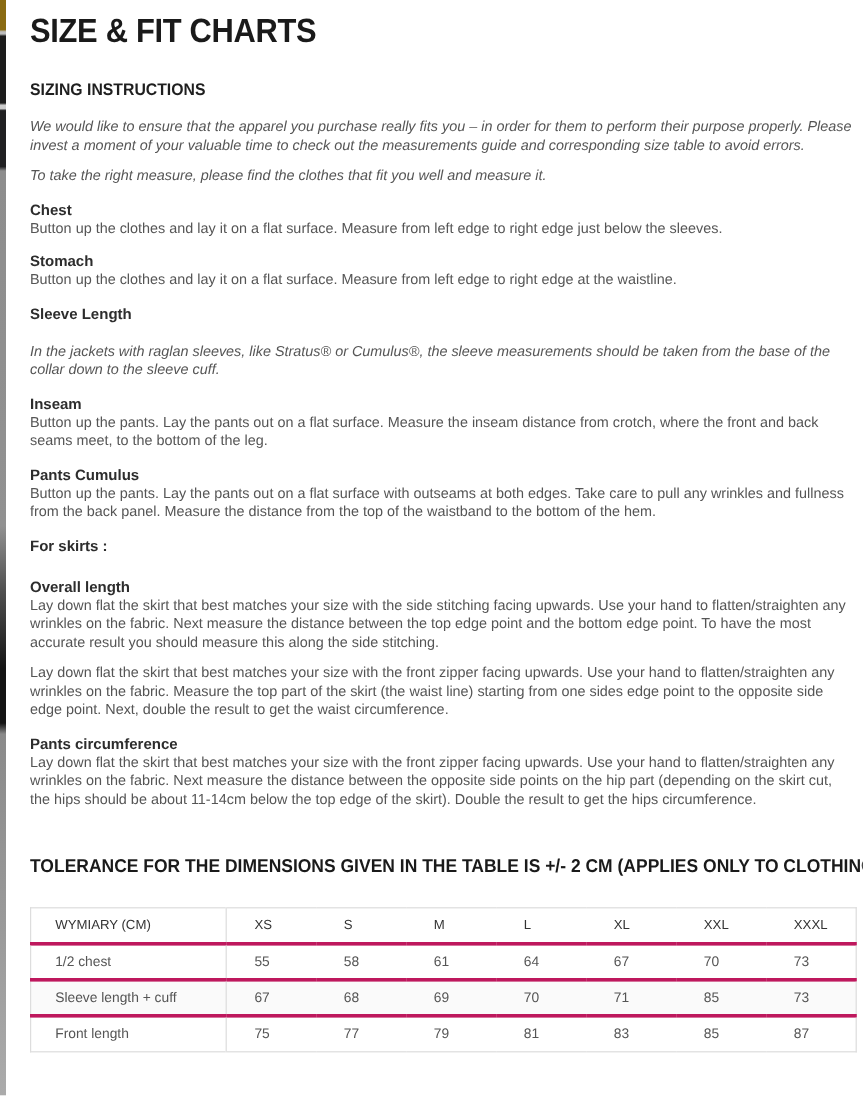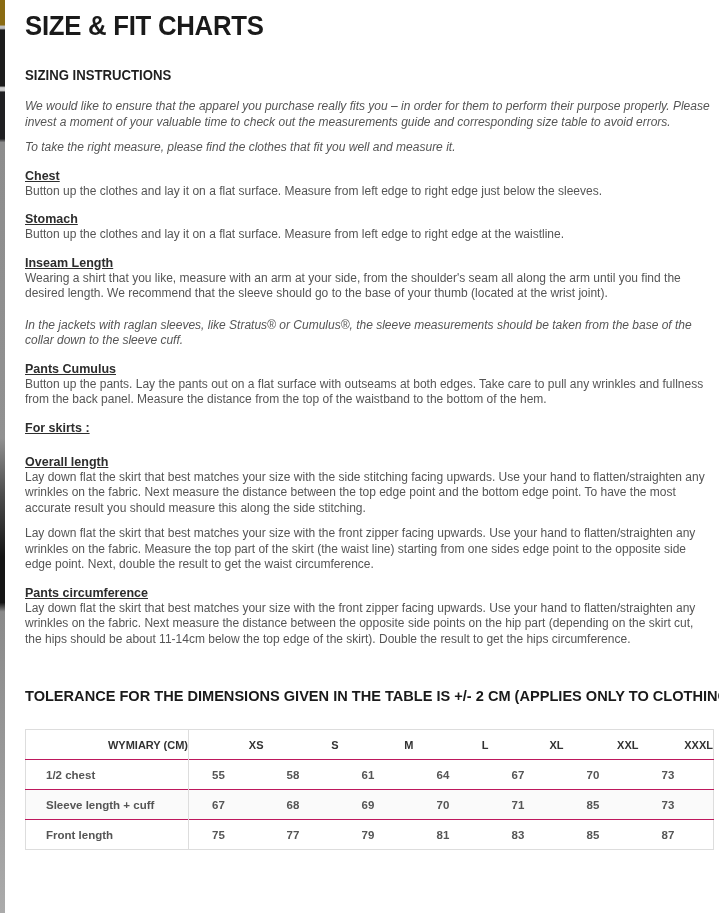--- a/index.html
+++ b/index.html
@@ -56,21 +56,20 @@
   }
   .body-text { font-size: 12px; line-height: 15.5px; color: #555555; }
   p.para { margin-bottom: 10px; font-style: italic; }
   .section { margin-bottom: 10px; }
   .section-heading {
     font-size: 12.5px;
     font-weight: 700;
     color: #2d2d2d;
     line-height: 16px;
     margin-top: 12px;
-    text-decoration: underline;
   }
   .spacer-lg { height: 6px; }
   .tolerance-heading {
     display: inline-block;
     font-size: 15.5px;
     font-weight: 700;
     color: #1a1a1a;
     transform: scaleX(0.94);
     transform-origin: left center;
     margin-top: 30px;
@@ -80,37 +79,36 @@
   table.size-table {
     width: 689px;
     border-collapse: collapse;
     border: 1px solid #dddddd;
     table-layout: fixed;
   }
   table.size-table th, table.size-table td {
     height: 30px;
     text-align: left;
     vertical-align: middle;
-    border-top: 1px solid #be185d;
-    font-weight: 700;
+    border-top: 3px solid #be185d;
+    font-weight: 400;
   }
   table.size-table tr > *:first-child {
     width: 163px;
     padding-left: 20px;
     border-right: 1px solid #dddddd;
   }
   table.size-table tr > *:not(:first-child) {
     padding-left: 23px;
   }
   table.size-table thead th {
     font-size: 11px;
-    font-weight: 700;
+    font-weight: 400;
     color: #333333;
     border-top: none;
-    text-align: right;
   }
   table.size-table td { font-size: 11.5px; color: #555555; }
   table.size-table tbody tr:nth-child(even) { background: #fafafa; }
 </style>
 </head>
 <body>
 
 <div class="edge-strip"></div>
 
 <div class="content">
@@ -128,27 +126,30 @@
       <div class="section-heading">Chest</div>
       <div>Button up the clothes and lay it on a flat surface. Measure from left edge to right edge just below the sleeves.</div>
     </div>
 
     <div class="section">
       <div class="section-heading">Stomach</div>
       <div>Button up the clothes and lay it on a flat surface. Measure from left edge to right edge at the waistline.</div>
     </div>
 
     <div class="section">
-      <div class="section-heading">Inseam Length</div>
-      <div>Wearing a shirt that you like, measure with an arm at your side, from the shoulder's seam all along the arm until you find the desired length. We recommend that the sleeve should go to the base of your thumb (located at the wrist joint).</div>
+      <div class="section-heading">Sleeve Length</div>
     </div>
 
     <div class="spacer-lg"></div>
     <p class="para">In the jackets with raglan sleeves, like Stratus® or Cumulus®, the sleeve measurements should be taken from the base of the collar down to the sleeve cuff.</p>
 
+    <div class="section">
+      <div class="section-heading">Inseam</div>
+      <div>Button up the pants. Lay the pants out on a flat surface. Measure the inseam distance from crotch, where the front and back seams meet, to the bottom of the leg.</div>
+    </div>
 
     <div class="section">
       <div class="section-heading">Pants Cumulus</div>
       <div>Button up the pants. Lay the pants out on a flat surface with outseams at both edges. Take care to pull any wrinkles and fullness from the back panel. Measure the distance from the top of the waistband to the bottom of the hem.</div>
     </div>
 
     <div class="section-heading">For skirts :</div>
     <div class="spacer-lg"></div>
 
     <div class="section">

